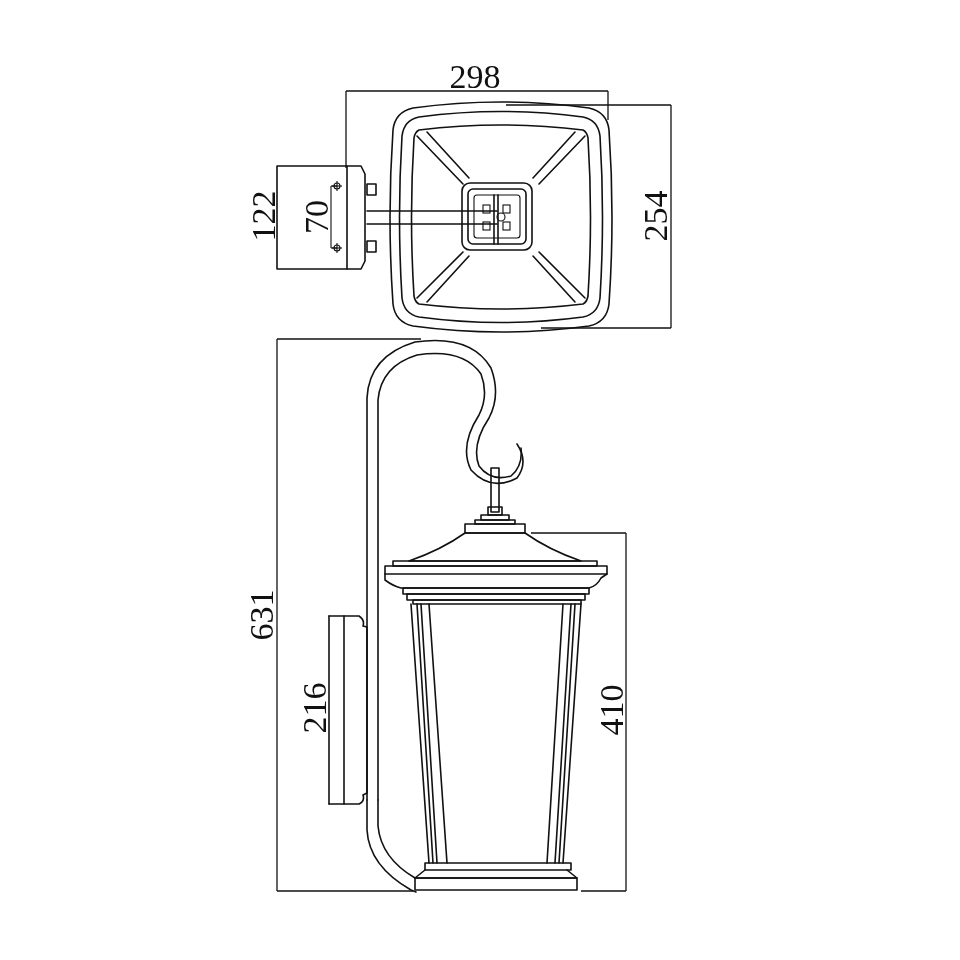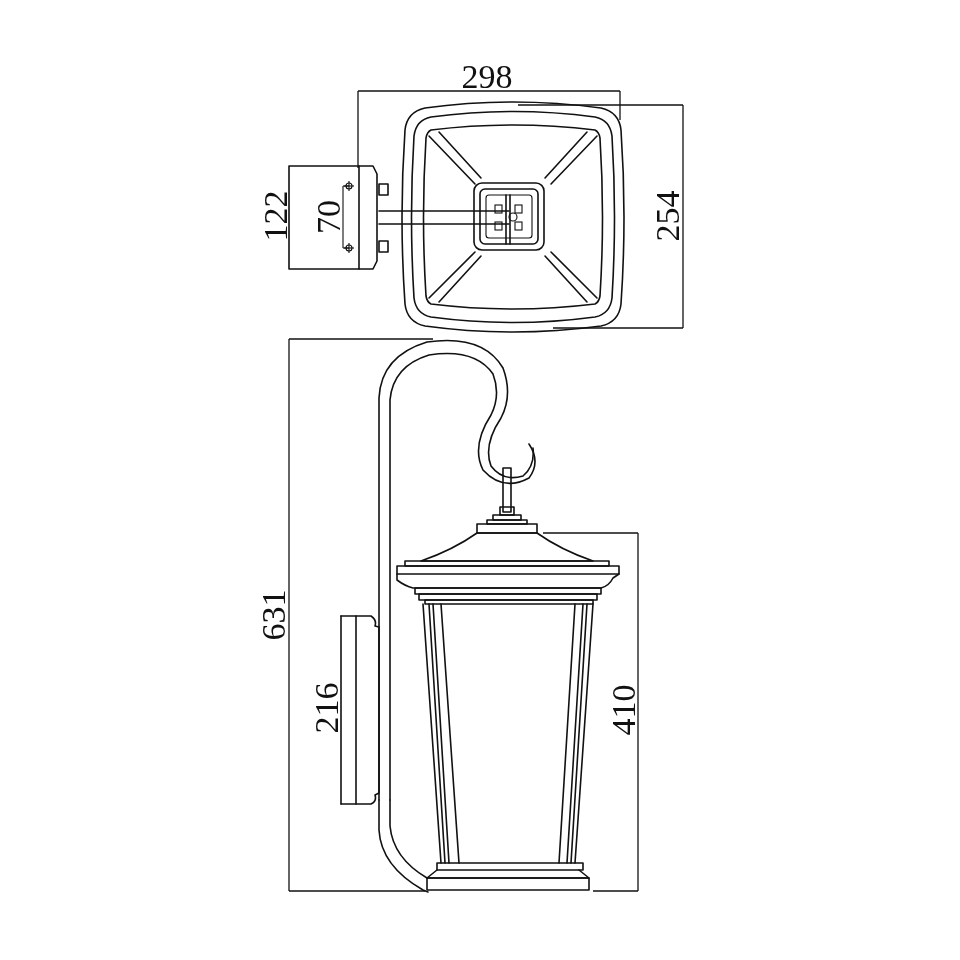--- a/index.html
+++ b/index.html
@@ -1,17 +1,17 @@
 <!DOCTYPE html>
 <html><head>
   <meta charset="utf-8">
   <style>
     html, body { margin: 0; padding: 0; background: #ffffff; }
     body { width: 960px; height: 960px; overflow: hidden; }
-    #drawing { position: absolute; left: 13px; top: 0; width: 768px; height: 960px; }
+    #drawing { position: absolute; left: 1px; top: 0; width: 768px; height: 960px; }
     svg { display: block; }
     .ln { fill: none; stroke: #111111; stroke-width: 1.6; stroke-linejoin: round; stroke-linecap: round; }
     .thin { fill: none; stroke: #111111; stroke-width: 1.1; }
     .dim { fill: none; stroke: #111111; stroke-width: 1.3; }
     .dimtext { font-family: "Liberation Serif", "DejaVu Serif", serif; font-size: 34px; fill: #111111; }
   </style>
 </head>
 <body>
 
 <div id="drawing">

